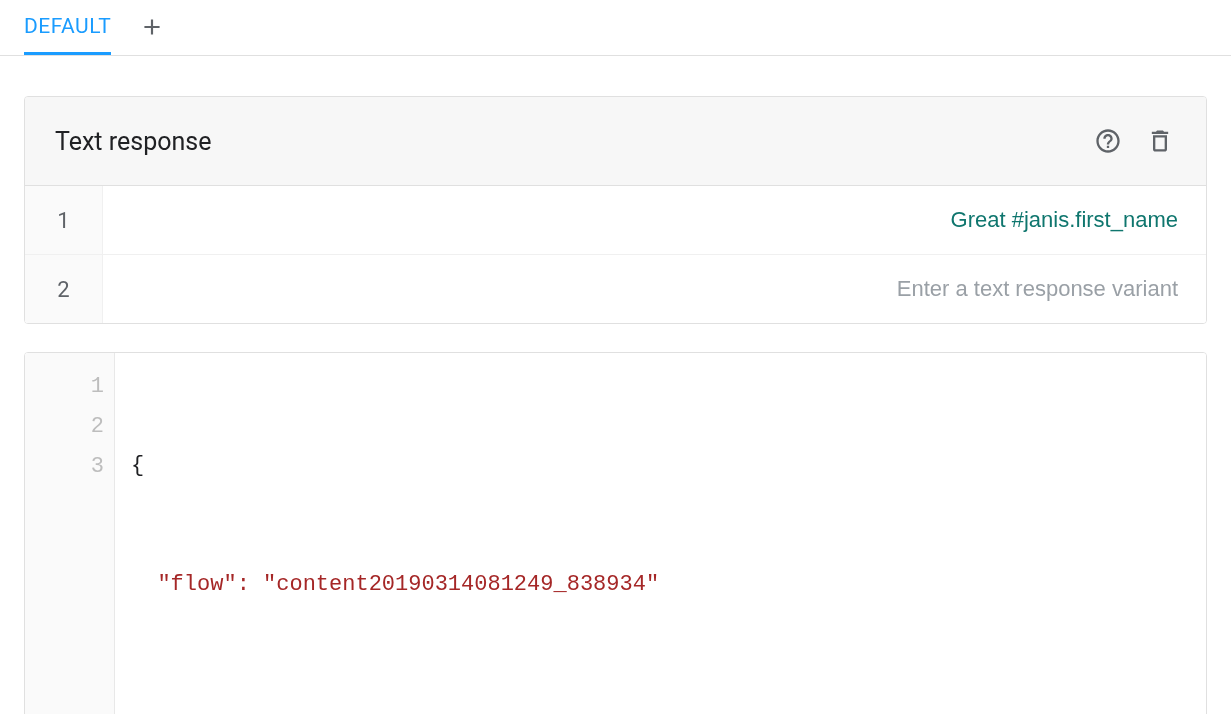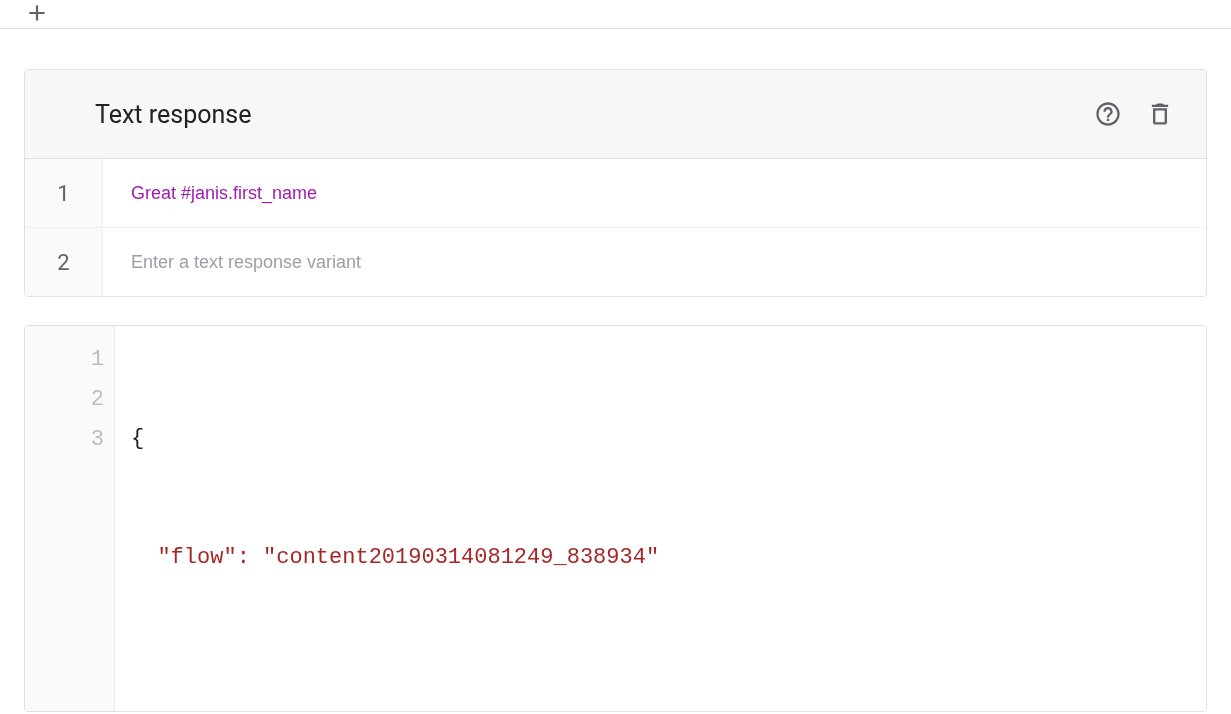--- a/index.html
+++ b/index.html
@@ -55,21 +55,20 @@
       padding: 28px 30px;
       display: flex;
       align-items: center;
       justify-content: space-between;
       border-bottom: 1px solid #e0e0e0;
     }
     .card-title {
       font-size: 25px;
       font-weight: 400;
       color: #202124;
-      margin-left: 40px;
     }
     .card-actions {
       display: flex;
       align-items: center;
       gap: 20px;
     }
     .icon-btn {
       color: #5f6368;
       cursor: pointer;
       display: flex;
@@ -102,26 +101,27 @@
       background: #fafafa;
       align-self: stretch;
       display: flex;
       align-items: center;
       justify-content: center;
       border-right: 1px solid #f0f0f0;
     }
     .row-input {
       flex: 1;
       padding: 0 28px;
-      font-size: 18px;
-      color: #a21caf;
+      font-size: 22px;
+      color: #0f766e;
       border: none;
       outline: none;
       background: transparent;
       height: 68px;
+      text-align: right;
     }
     .row-input::placeholder {
       color: #9aa0a6;
     }
     .code-editor {
       display: flex;
       background: #fff;
       font-family: Menlo, Consolas, "Courier New", monospace;
       font-size: 22px;
       line-height: 1.8;
@@ -148,20 +148,21 @@
     }
     .tok-brace { color: #202124; }
     .tok-key { color: #a52727; }
     .tok-colon { color: #a52727; }
     .tok-str { color: #a52727; }
   </style>
 </head>
 <body>
 
 <div class="tabs-bar">
+  <div class="tab">DEFAULT</div>
   <div class="add-tab-btn">
     <svg viewBox="0 0 24 24">
         <path fill="currentColor" d="M19 13h-6v6h-2v-6H5v-2h6V5h2v6h6v2z"></path>
       </svg>
   </div>
 </div>
 
 <div class="content-area">
 
   <div class="card">

